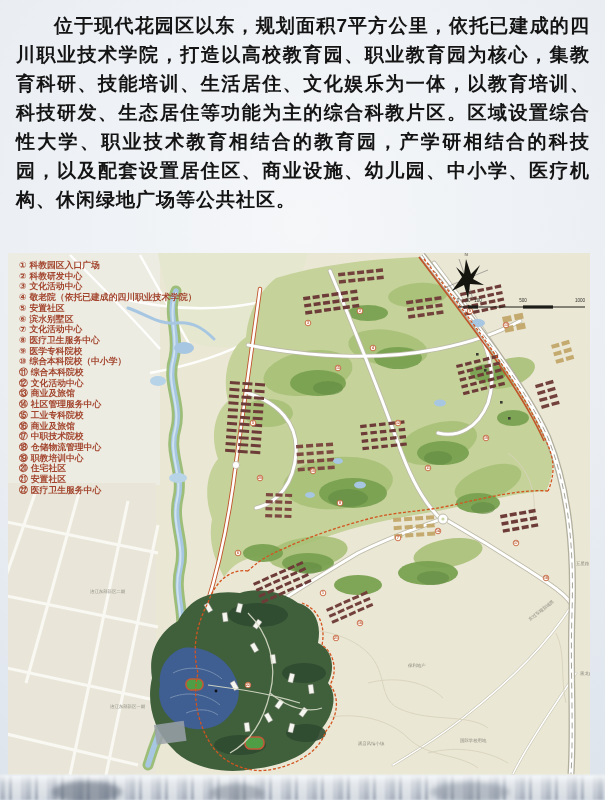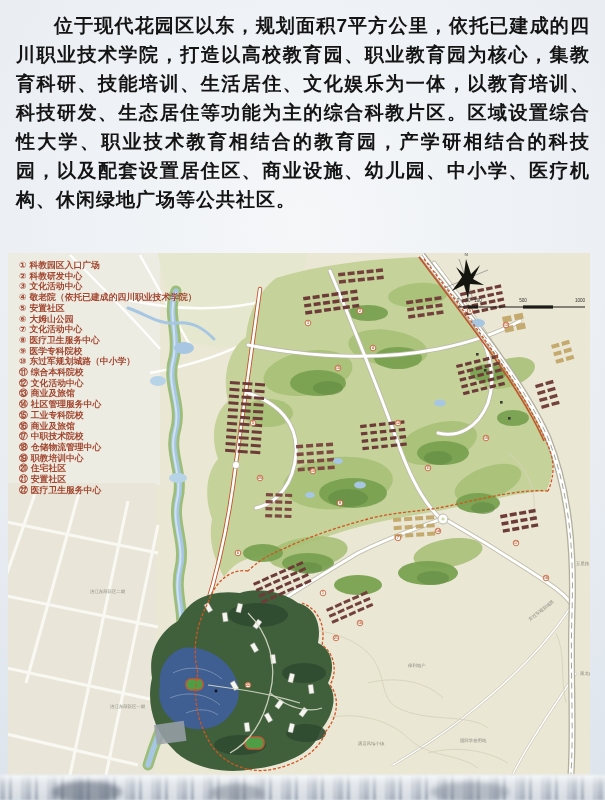--- a/index.html
+++ b/index.html
@@ -596,25 +596,25 @@
         </g>
     </g>
   </svg>
 
   <ul class="legend" id="legendlist">
       <li><span class="num">①</span><span>科教园区入口广场</span></li>
       <li><span class="num">②</span><span>科教研发中心</span></li>
       <li><span class="num">③</span><span>文化活动中心</span></li>
       <li><span class="num">④</span><span>敬老院（依托已建成的四川职业技术学院）</span></li>
       <li><span class="num">⑤</span><span>安置社区</span></li>
-      <li><span class="num">⑥</span><span>大姆山公园</span></li>
+      <li><span class="num">⑥</span><span>滨水别墅区</span></li>
       <li><span class="num">⑦</span><span>文化活动中心</span></li>
       <li><span class="num">⑧</span><span>医疗卫生服务中心</span></li>
       <li><span class="num">⑨</span><span>医学专科院校</span></li>
-      <li><span class="num">⑩</span><span>东过军规划城路（中小学）</span></li>
+      <li><span class="num">⑩</span><span>综合本科院校（中小学）</span></li>
       <li><span class="num">⑪</span><span>综合本科院校</span></li>
       <li><span class="num">⑫</span><span>文化活动中心</span></li>
       <li><span class="num">⑬</span><span>商业及旅馆</span></li>
       <li><span class="num">⑭</span><span>社区管理服务中心</span></li>
       <li><span class="num">⑮</span><span>工业专科院校</span></li>
       <li><span class="num">⑯</span><span>商业及旅馆</span></li>
       <li><span class="num">⑰</span><span>中职技术院校</span></li>
       <li><span class="num">⑱</span><span>仓储物流管理中心</span></li>
       <li><span class="num">⑲</span><span>职教培训中心</span></li>
       <li><span class="num">⑳</span><span>住宅社区</span></li>

